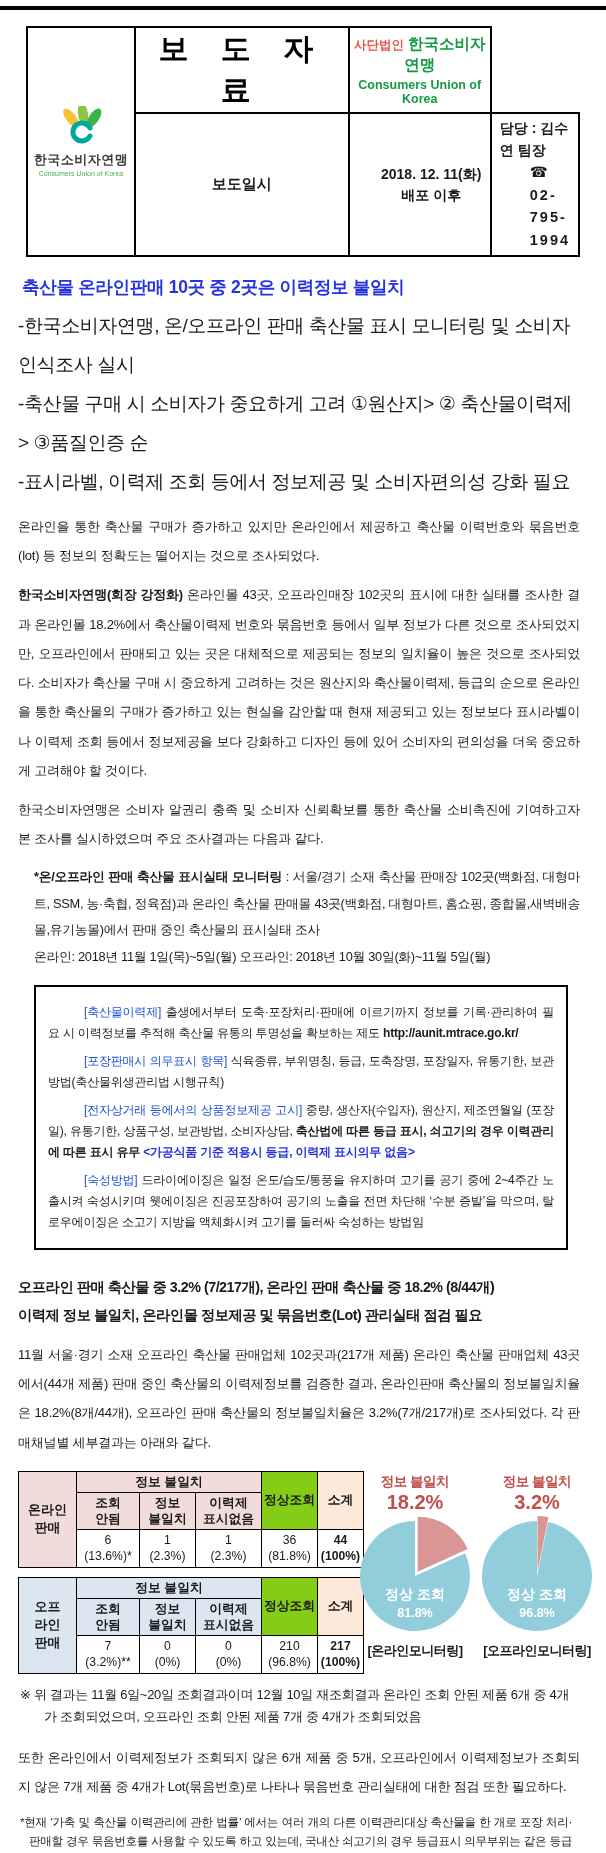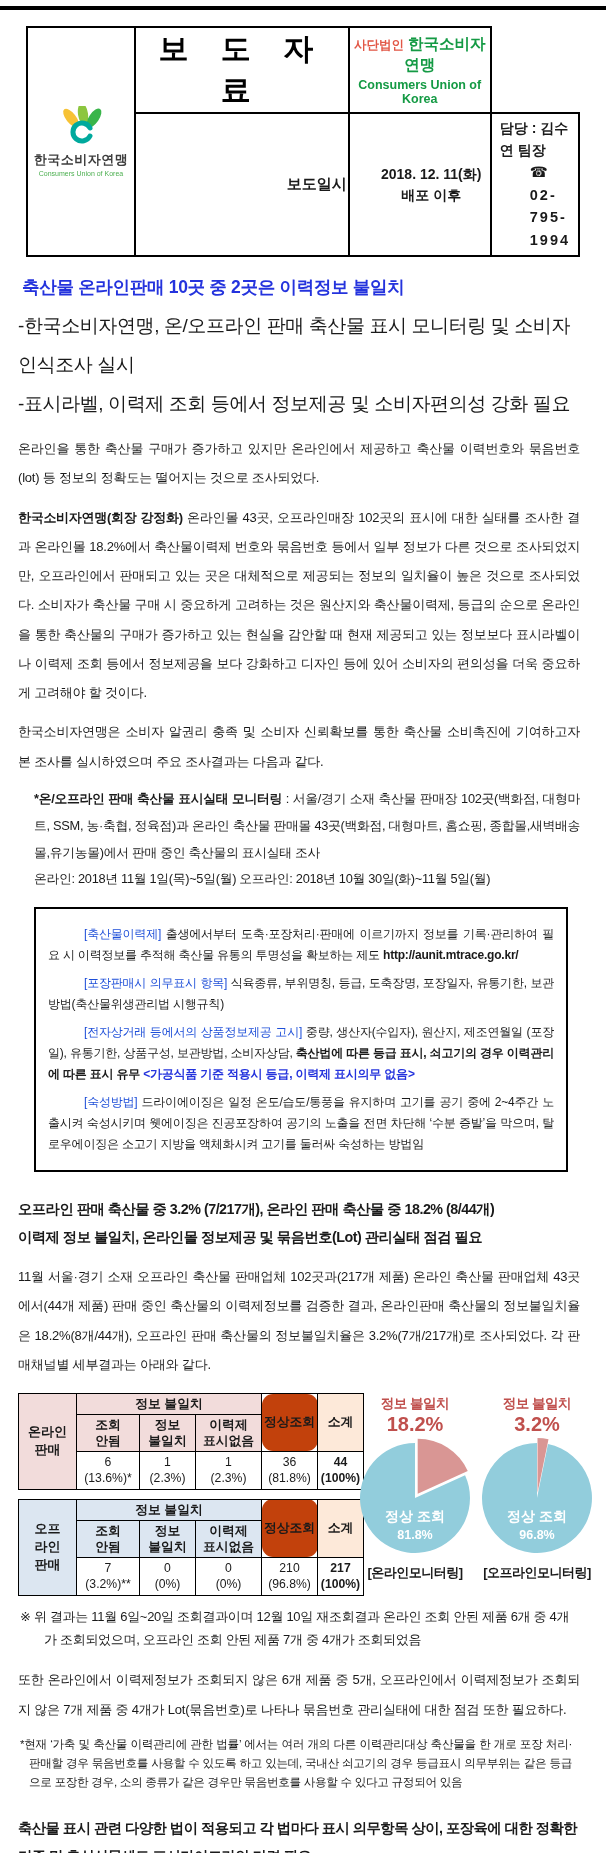--- a/index.html
+++ b/index.html
@@ -10,21 +10,21 @@
   table.hdr{width:100%;border-collapse:collapse;}
   table.hdr td{border:2px solid #000;vertical-align:middle;}
   .logo-cell{width:112px;text-align:center;padding:4px 2px;}
   .logo-org{font-size:13px;font-weight:bold;color:#3d3d3d;letter-spacing:0.5px;margin-top:1px;}
   .logo-org-en{font-size:7px;color:#4caf50;margin-top:1px;}
   .doc-type{width:252px;text-align:center;font-size:30px;font-weight:bold;letter-spacing:12px;color:#000;height:76px;}
   .org-cell{text-align:center;padding:6px 2px;}
   .org-prefix{color:#e25746;font-size:12.5px;font-weight:bold;margin-right:4px;}
   .org-name{color:#149a44;font-size:15.5px;font-weight:bold;}
   .org-en{color:#149a44;font-size:12.5px;font-weight:bold;margin-top:2px;}
-  .rel-label{text-align:right;font-weight:bold;font-size:15px;height:56px;}
+  .rel-label{text-align:center;font-weight:bold;font-size:15px;height:56px;}
   .rel-date{width:132px;text-align:center;font-weight:bold;font-size:14px;line-height:1.5;padding-left:24px;}
   .contact{padding:4px 8px;font-weight:bold;font-size:14px;line-height:1.55;}
   .contact .phone{padding-left:30px;letter-spacing:2px;font-size:14.5px;}
   
   .content{padding:0 26px 10px 18px;}
   .title{color:#2433dd;font-size:17.5px;font-weight:bold;margin:18px 0 8px 4px;letter-spacing:-0.3px;}
   .bullet{font-size:19px;font-weight:normal;line-height:2.05;letter-spacing:-0.4px;}
   .para{font-size:13px;line-height:2.25;text-align:justify;letter-spacing:-0.2px;margin:10px 0;}
   .para b{letter-spacing:-0.3px;}
   .mon-block{font-size:12.8px;line-height:2.1;text-align:justify;letter-spacing:-0.3px;margin:4px 0 14px 0;padding-left:16px;}
@@ -40,21 +40,21 @@
   
   .results-row{display:flex;margin:14px 0 6px 0;}
   .tables-col{width:322px;flex:none;}
   table.res{border-collapse:collapse;width:100%;table-layout:fixed;}
   table.res td{border:1.5px solid #000;text-align:center;vertical-align:middle;padding:2px 1px;}
   table.res .hdr-cell{font-size:12.8px;font-weight:bold;line-height:1.25;}
   table.res .lab-cell{font-size:13px;font-weight:bold;line-height:1.4;}
   table.res .dat-cell{font-size:12.2px;line-height:1.35;background:#fff;}
   .bg-pink{background:#f2dcdb;}
   .bg-blue{background:#dce6f1;}
-  .bg-green{background:#c2410c;border-radius:11px;}
+  .bg-green{background:#84cc16;}
   .bg-tan{background:#fde9d9;}
   .bold{font-weight:bold;}
   .tbl-gap{height:9px;}
   .pies-col{flex:1;display:flex;justify-content:space-between;padding:2px 0 0 14px;}
   .pie-block{width:122px;text-align:center;}
   .callout-label{color:#c0504d;font-size:13.5px;font-weight:bold;letter-spacing:-0.5px;}
   .callout-value{color:#c0504d;font-size:20px;font-weight:bold;}
   .pie-caption{font-size:13px;font-weight:bold;letter-spacing:-0.5px;margin-top:2px;}
   .note{font-size:13px;line-height:1.75;letter-spacing:-0.3px;margin:10px 0 14px 2px;padding-left:24px;text-indent:-24px;}
   .footnote{font-size:11.6px;line-height:1.65;text-align:justify;letter-spacing:-0.3px;margin:8px 8px 0 2px;padding-left:9px;text-indent:-9px;}
@@ -100,20 +100,21 @@
       </td>
     </tr>
   </tbody>
     </table>
 </div>
 
 <div class="content">
 
   <div class="title">축산물 온라인판매 10곳 중 2곳은 이력정보 불일치</div>
   <div class="bullet">-한국소비자연맹, 온/오프라인 판매 축산물 표시 모니터링 및 소비자인식조사 실시</div>
+  <div class="bullet">-축산물 구매 시 소비자가 중요하게 고려 ①원산지&gt; ② 축산물이력제&gt; ③품질인증 순</div>
   <div class="bullet">-표시라벨, 이력제 조회 등에서 정보제공 및 소비자편의성 강화 필요</div>
 
   <p class="para">온라인을 통한 축산물 구매가 증가하고 있지만 온라인에서 제공하고 축산물 이력번호와 묶음번호(lot) 등 정보의 정확도는 떨어지는 것으로 조사되었다.</p>
   <p class="para"><b>한국소비자연맹(회장 강정화)</b><span>  온라인몰 43곳, 오프라인매장 102곳의 표시에 대한 실태를 조사한 결과 온라인몰 18.2%에서 축산물이력제 번호와 묶음번호 등에서 일부 정보가 다른 것으로 조사되었지만, 오프라인에서 판매되고 있는 곳은 대체적으로 제공되는 정보의 일치율이 높은 것으로 조사되었다. 소비자가 축산물 구매 시 중요하게 고려하는 것은 원산지와 축산물이력제, 등급의 순으로 온라인을 통한 축산물의 구매가 증가하고 있는 현실을 감안할 때 현재 제공되고 있는 정보보다 표시라벨이나 이력제 조회 등에서 정보제공을 보다 강화하고 디자인 등에 있어 소비자의 편의성을 더욱 중요하게 고려해야 할 것이다.</span></p>
   <p class="para">한국소비자연맹은 소비자 알권리 충족 및 소비자 신뢰확보를 통한 축산물 소비촉진에 기여하고자 본 조사를 실시하였으며 주요 조사결과는 다음과 같다.</p>
 
   <div class="mon-block">
     <b>*온/오프라인 판매 축산물 표시실태 모니터링</b><span> : 서울/경기 소재 축산물 판매장 102곳(백화점, 대형마트, SSM, 농·축협, 정육점)과 온라인 축산물 판매몰 43곳(백화점, 대형마트, 홈쇼핑, 종합몰,새벽배송몰,유기농몰)에서 판매 중인 축산물의 표시실태 조사</span><br>
     <span>온라인: 2018년 11월 1일(목)~5일(월) 오프라인: 2018년 10월 30일(화)~11월 5일(월)</span>
   </div>

